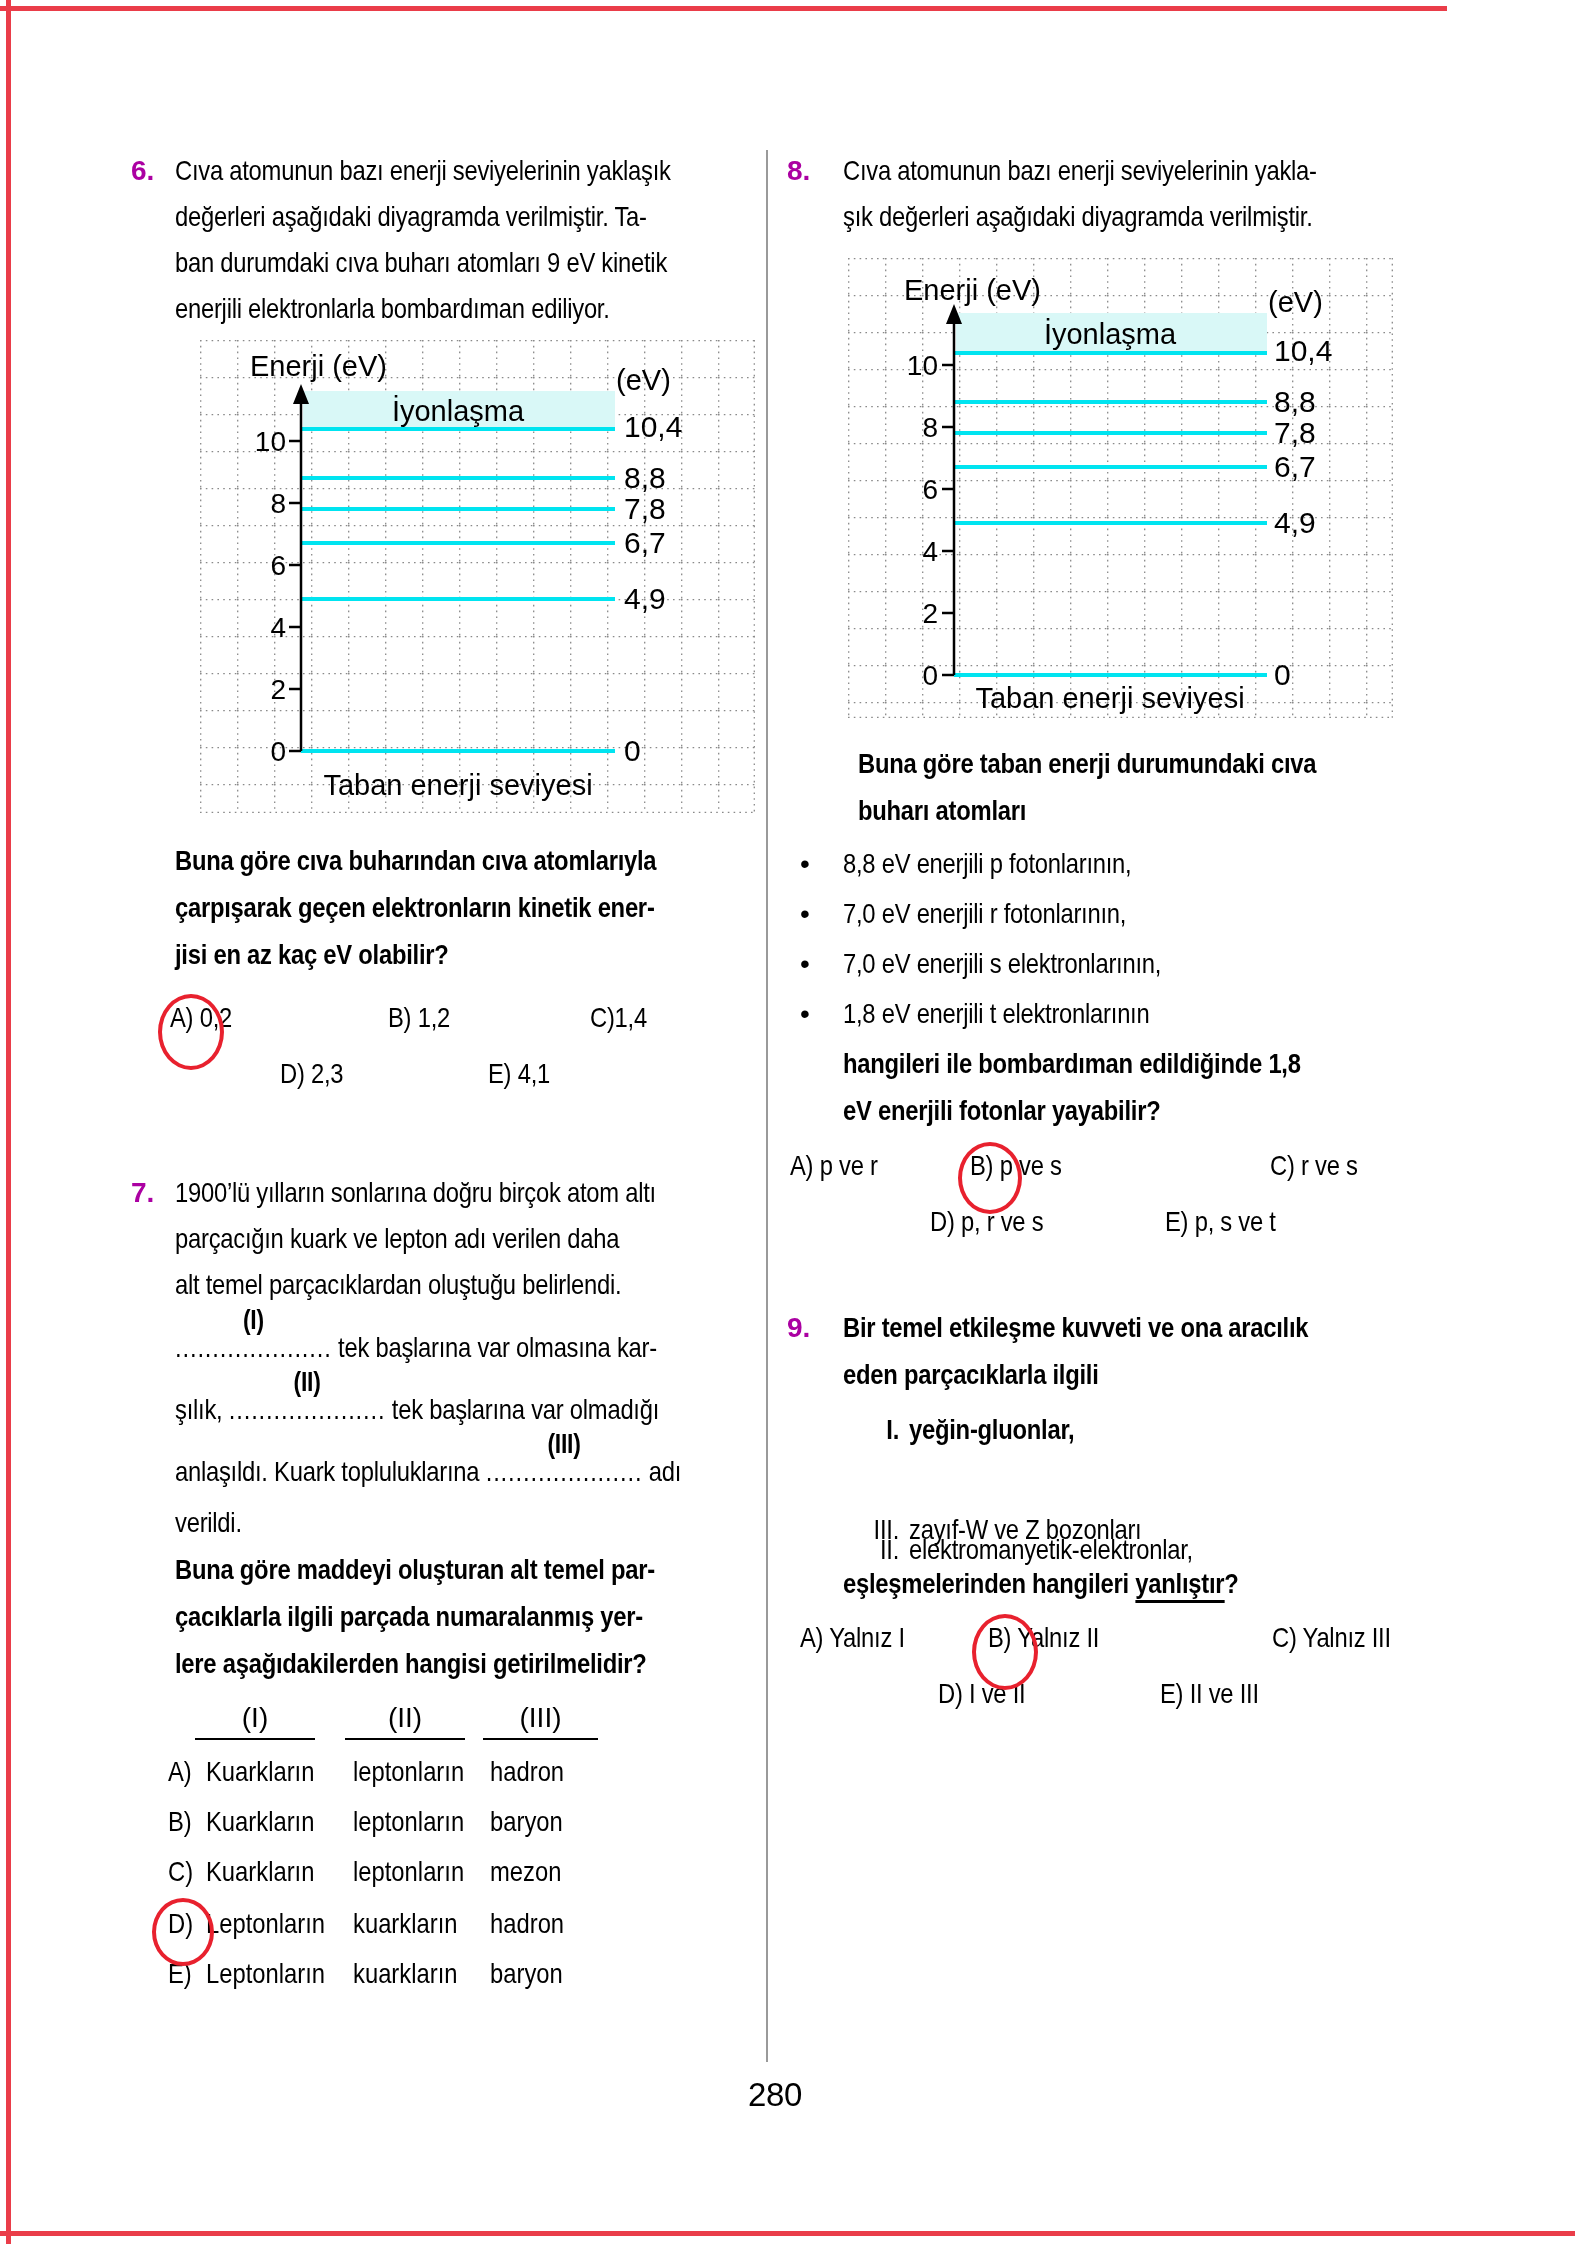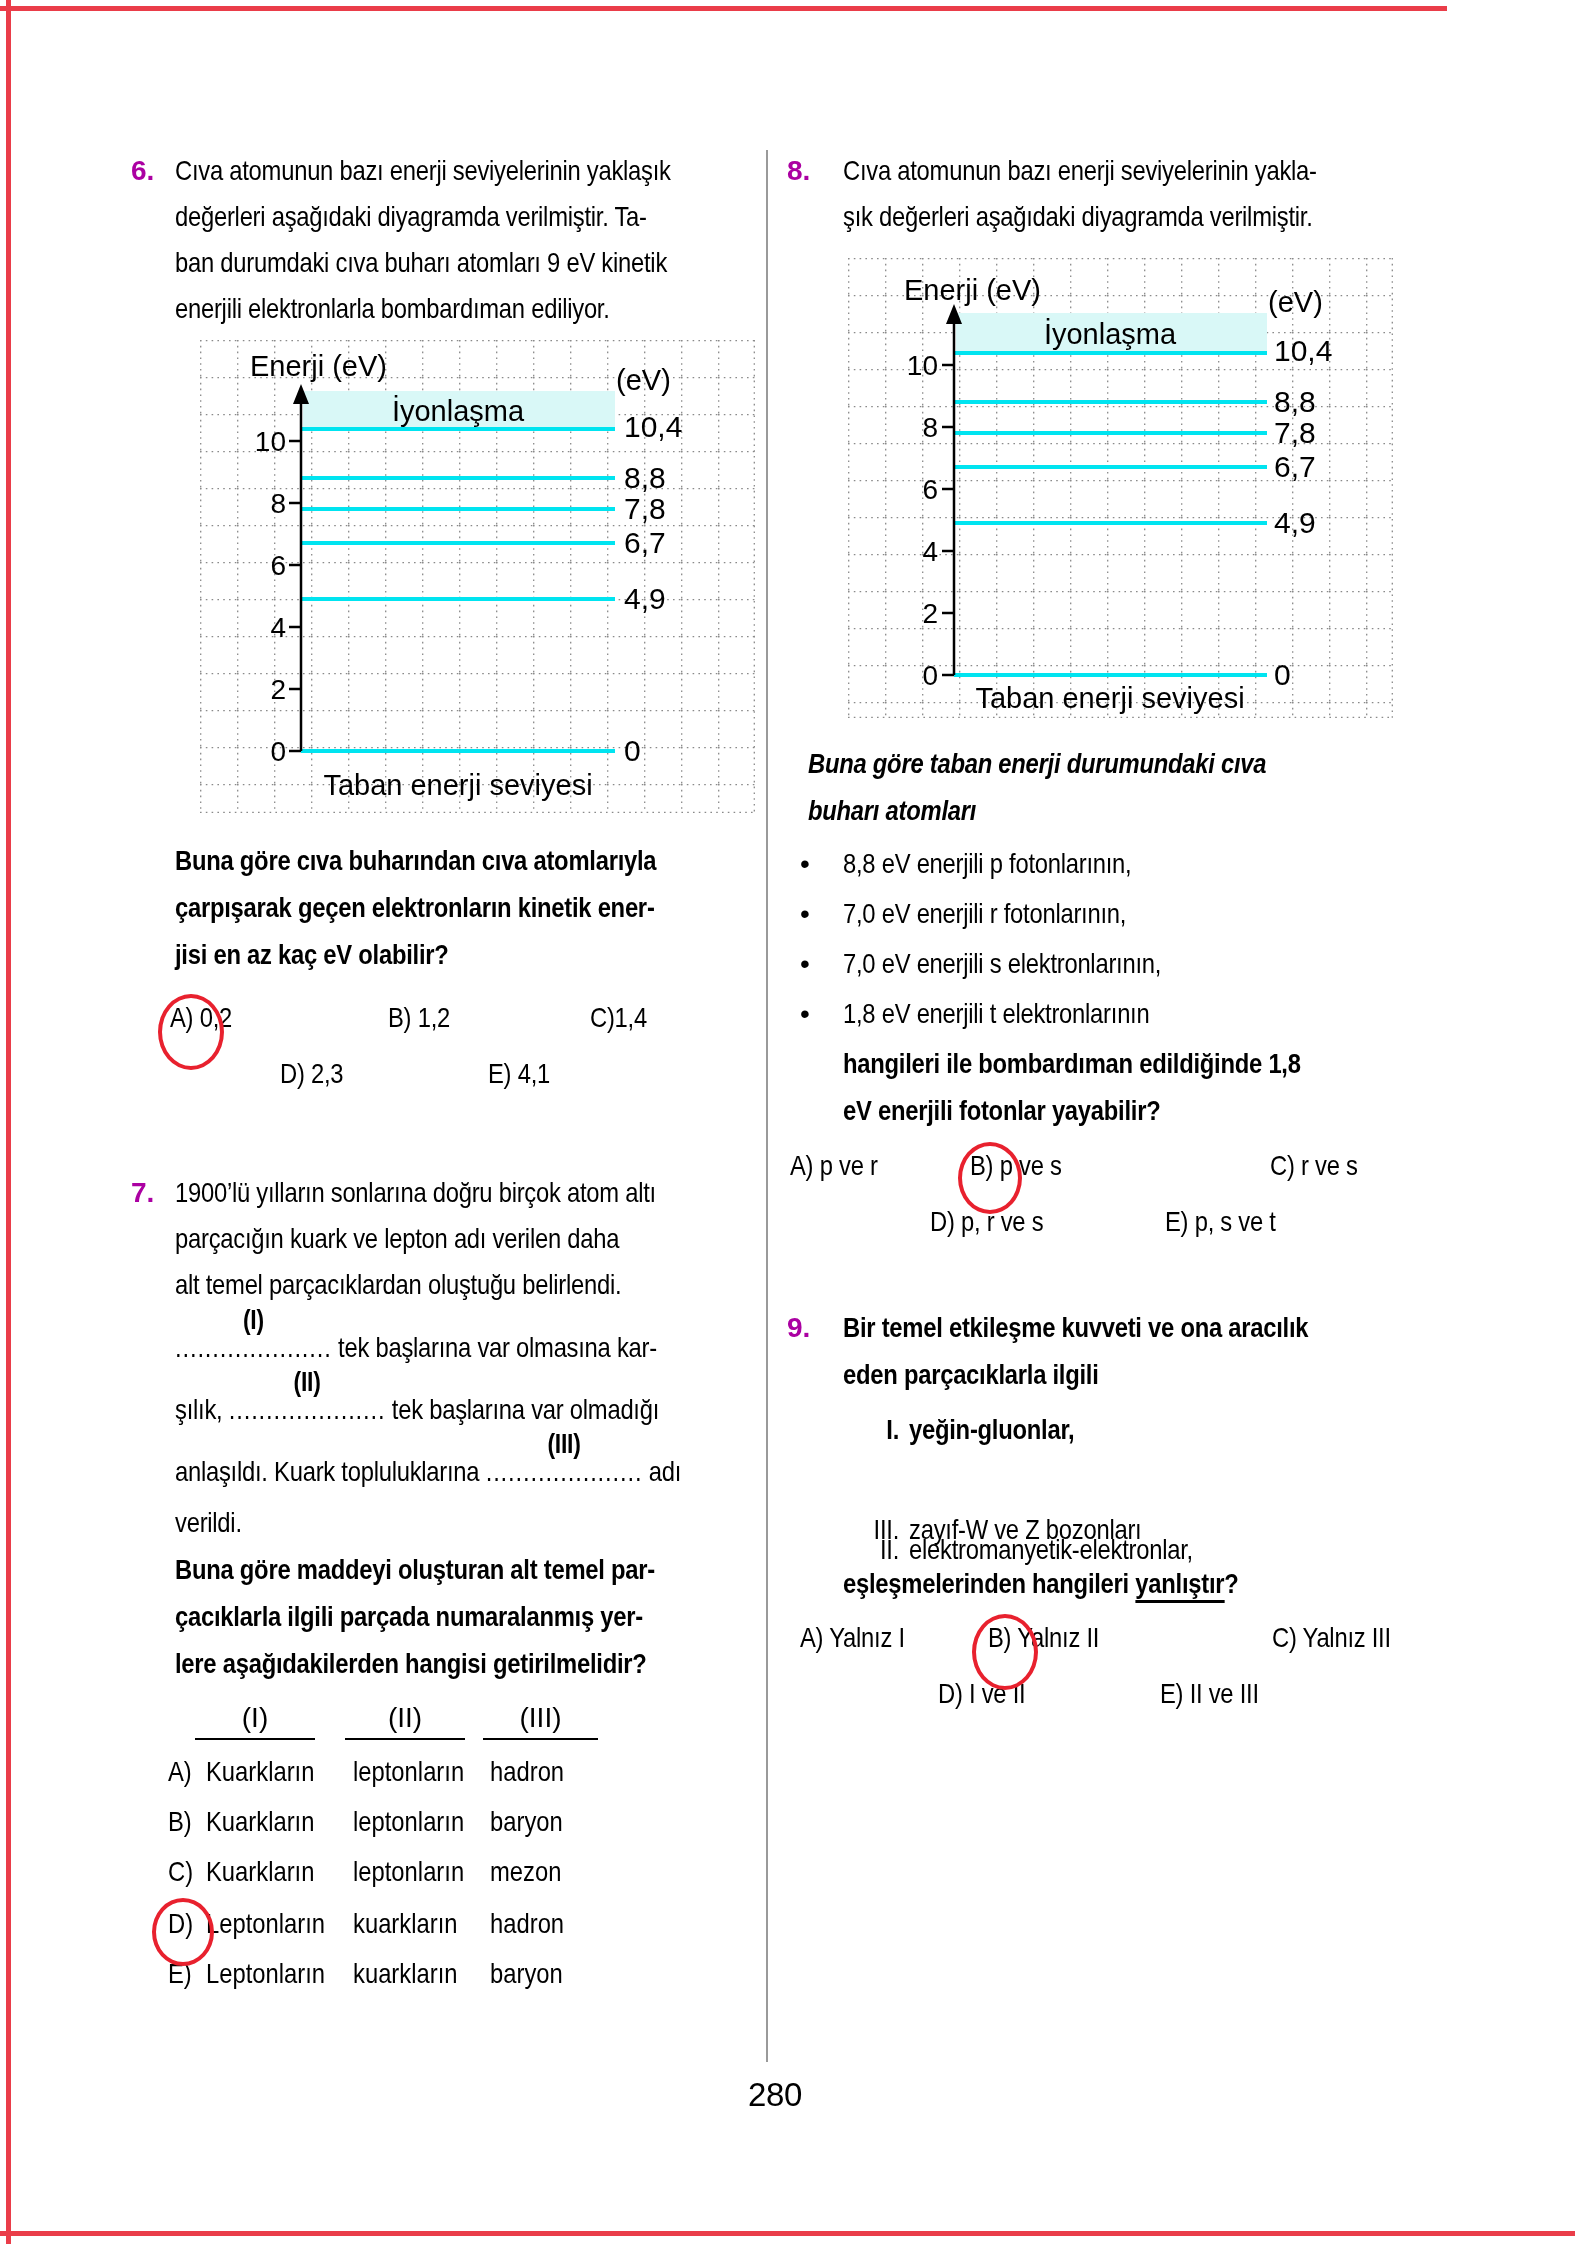--- a/index.html
+++ b/index.html
@@ -218,21 +218,21 @@
     <text x="426" y="103">10,4</text>
     <text x="426" y="154">8,8</text>
     <text x="426" y="185">7,8</text>
     <text x="426" y="219">6,7</text>
     <text x="426" y="275">4,9</text>
     <text x="426" y="427">0</text>
   </g>
   <text x="262" y="450" font-size="29" text-anchor="middle">Taban enerji seviyesi</text>
 </svg>
 
-<div class="abs" style="left:808px;top:748px;width:625px;font-style:italic;">
+<div class="abs" style="left:858px;top:748px;width:625px;">
   <div class="t cond lnb">Buna göre taban enerji durumundaki cıva</div>
   <div class="t cond lnb">buharı atomları</div>
 </div>
 
 <div class="abs" style="left:800px;top:848px;">
   <span class="t cond">•</span>
   <span class="abs t cond" style="left:43px;top:0;">8,8 eV enerjili p fotonlarının,</span>
 </div>
 <div class="abs" style="left:800px;top:898px;">
   <span class="t cond">•</span>

